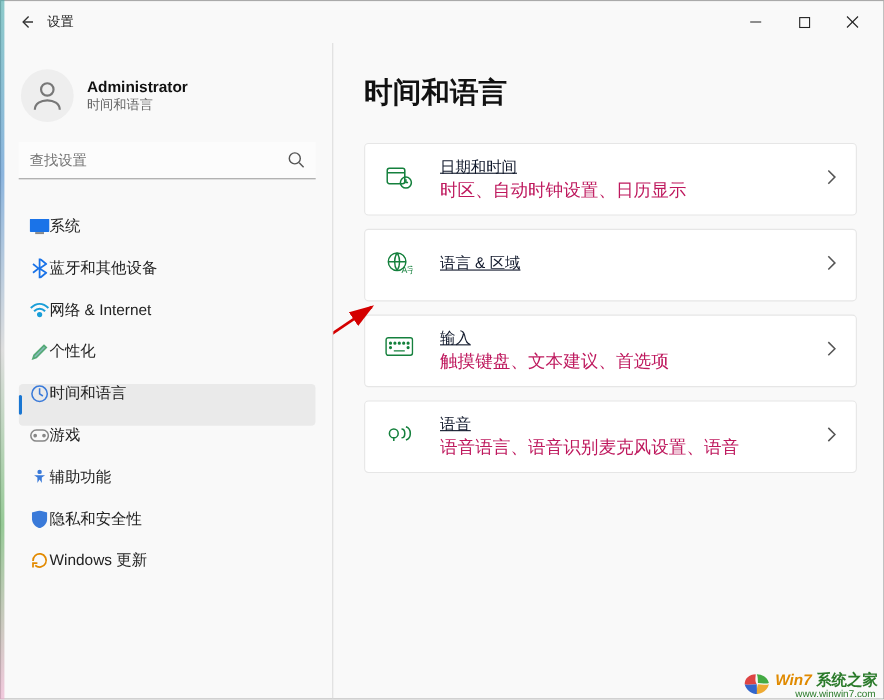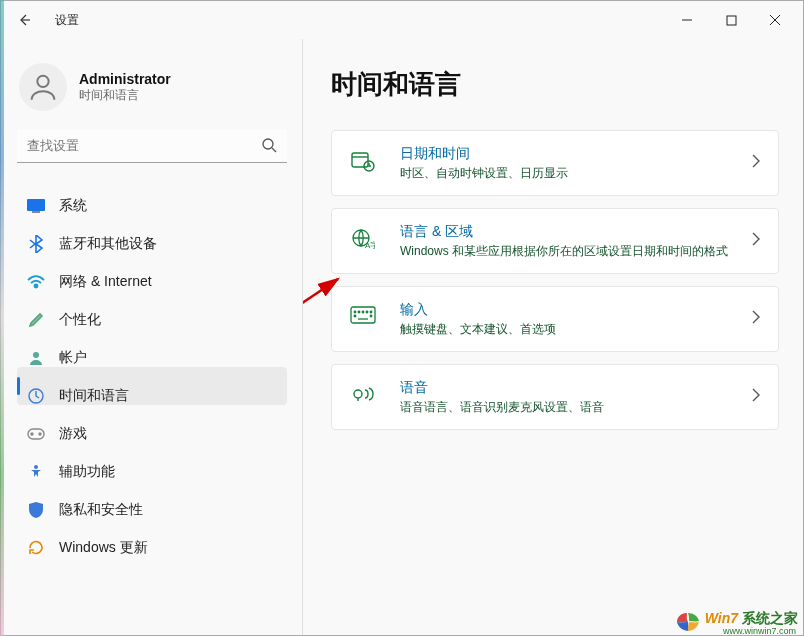--- a/index.html
+++ b/index.html
@@ -2,53 +2,53 @@
 <html><head>
 <meta charset="utf-8">
 <style>
 * { box-sizing: border-box; margin: 0; padding: 0; font-family: "Segoe UI", "Microsoft YaHei", sans-serif; }
 body { background: #f3f3f3; width: 804px; height: 636px; overflow: hidden; position: relative; }
 
 .window { width: 804px; height: 636px; background: #f9f9f9; border: 1px solid #aaa; display: flex; flex-direction: column; }
 
 .titlebar { height: 38px; display: flex; align-items: center; padding: 0 6px; }
 .titlebar .back-btn { width: 34px; height: 34px; display:flex; align-items:center; justify-content:center; color:#333; }
-.titlebar .title { font-size: 12px; color:#222; margin-left: 14px; }
+.titlebar .title { font-size: 12px; color:#222; margin-left: 2px; }
 .titlebar .spacer { flex: 1; }
 .winbtn { width: 44px; height: 30px; display:flex; align-items:center; justify-content:center; color:#222; }
 .winbtn svg { display:block; }
 
 .body { flex:1; display:flex; overflow:hidden; }
 
 .sidebar { width: 302px; padding: 14px 16px 0 16px; display:flex; flex-direction:column; position:relative; }
 .user-row { display:flex; align-items:center; gap:12px; margin: 10px 0 18px 2px; }
 .avatar { width: 48px; height:48px; border-radius:50%; background:#eeeeee; display:flex; align-items:center; justify-content:center; color:#777; }
 .user-name { font-size:14px; font-weight:600; color:#111; }
 .user-sub { font-size:12px; color:#666; }
 
-.search { position:relative; margin-bottom: 14px; }
+.search { position:relative; margin-bottom: 34px; }
 .search input { width:100%; height: 34px; border:none; border-bottom:1px solid #a0a0a0; background: #fcfcfc; padding: 0 36px 0 10px; font-size:13px; outline:none; }
 .search .sicon { position:absolute; right:10px; top:8px; color:#555; }
 
 .nav { flex:1; overflow-y:auto; }
-.nav-item { display:flex; align-items:flex-end; height:38px; border-radius:4px; padding:0 10px; gap:14px; font-size:14px; color:#222; cursor:pointer; position:relative; }
+.nav-item { display:flex; align-items:flex-start; height:38px; border-radius:4px; padding:0 10px; font-size:14px; color:#222; cursor:pointer; position:relative; }
 .nav-item .nicon { width:18px; height:18px; display:flex; align-items:center; justify-content:center; }
 .nav-item.selected { background:#eaeaea; }
 .nav-item.selected::before { content:""; position:absolute; left:0; top:10px; bottom:10px; width:3px; background:#1976d2; border-radius:2px; }
 
 .divider { position:absolute; right:0; top:0; bottom:0; width:1px; background:#ddd; }
 
 .main { flex:1; padding: 28px 24px 0 28px; overflow-y:auto; position:relative; }
 .page-title { font-size:26px; font-weight:600; color:#111; margin-bottom: 28px; }
 
 .card { background:#fff; border:1px solid #e6e6e6; border-radius:4px; height:66px; display:flex; align-items:center; padding:0 18px; margin-bottom:12px; cursor:pointer; }
 .card .cicon { width:26px; height:26px; margin-right:24px; display:flex; align-items:flex-start; justify-content:center; color:#15803d; }
 .card .ctext { flex:1; }
-.card .ctitle { font-size:14px; color:#0369a1; margin-bottom:2px; }
-.card .cdesc { font-size:12px; color:#14532d; }
+.card .ctitle { font-size:14px; color:#0f172a; margin-bottom:2px;text-decoration:underline; }
+.card .cdesc { font-size:16px; color:#be185d; }
 .card .chev { color:#555; }
 
 
 .arrow { position:absolute; pointer-events:none; }
 
 
 .wm { position:absolute; right:6px; bottom:2px; display:flex; align-items:flex-start; gap:4px; font-size:14px; }
 .wm .w7 { color:#e08a00; font-weight:700; font-style:italic; }
 .wm .rest { color:#2a7a2a; font-weight:700; }
 .wm .sub { position:absolute; right:2px; bottom:-2px; font-size:9px; color:#2a7a2a; }
@@ -143,29 +143,20 @@
           <span>网络 &amp; Internet</span>
         </div>
         <div class="nav-item">
           <span class="nicon">
               <svg width="16" height="16" viewBox="0 0 16 16" fill="none" stroke="#5a7" stroke-width="1.6">
                 <path d="M2 14l3-1 9-9-2-2-9 9z" fill="#8bb"></path>
               </svg>
             </span>
           <span>个性化</span>
         </div>
-        <div class="nav-item">
-          <span class="nicon">
-              <svg width="16" height="16" viewBox="0 0 16 16" fill="#5a9" stroke="none">
-                <circle cx="8" cy="5" r="3"></circle>
-                <path d="M2 15c0-3 3-5 6-5s6 2 6 5z"></path>
-              </svg>
-            </span>
-          <span>帐户</span>
-        </div>
         <div class="nav-item selected">
           <span class="nicon">
               <svg width="18" height="18" viewBox="0 0 18 18" fill="none" stroke="#3a7ad9" stroke-width="1.4">
                 <circle cx="9" cy="9" r="7"></circle>
                 <path d="M9 4v5l3 2"></path>
               </svg>
             </span>
           <span>时间和语言</span>
         </div>
         <div class="nav-item">
@@ -232,21 +223,20 @@
       <div class="card">
         <div class="cicon">
           <svg width="24" height="22" viewBox="0 0 24 22" fill="none" stroke="currentColor" stroke-width="1.3">
               <circle cx="10" cy="10" r="8"></circle>
               <path d="M2 10h16M10 2c3 4 3 12 0 16M10 2c-3 4-3 12 0 16"></path>
               <text x="14" y="20" font-size="8" fill="currentColor" stroke="none">A字</text>
             </svg>
         </div>
         <div class="ctext">
           <div class="ctitle">语言 &amp; 区域</div>
-          <div class="cdesc">Windows 和某些应用根据你所在的区域设置日期和时间的格式</div>
         </div>
         <div class="chev"><svg width="8" height="14" viewBox="0 0 8 14" fill="none" stroke="currentColor" stroke-width="1.4">
               <path d="M1 1l6 6-6 6"></path>
             </svg></div>
       </div>
 
       <div class="card">
         <div class="cicon">
           <svg width="26" height="18" viewBox="0 0 26 18" fill="none" stroke="currentColor" stroke-width="1.3">
               <rect x="1" y="1" width="24" height="16" rx="2"></rect>

